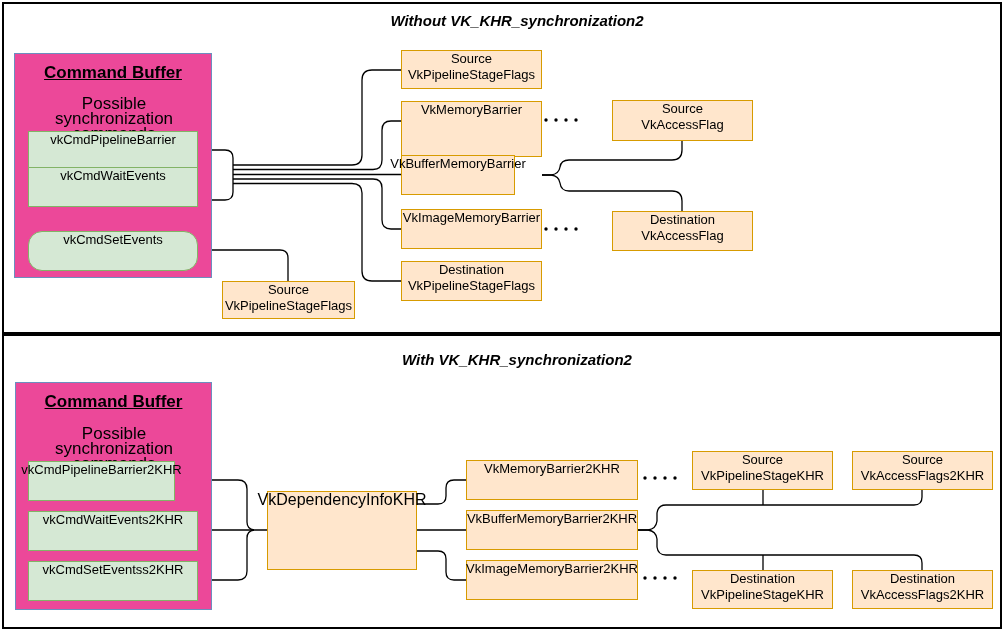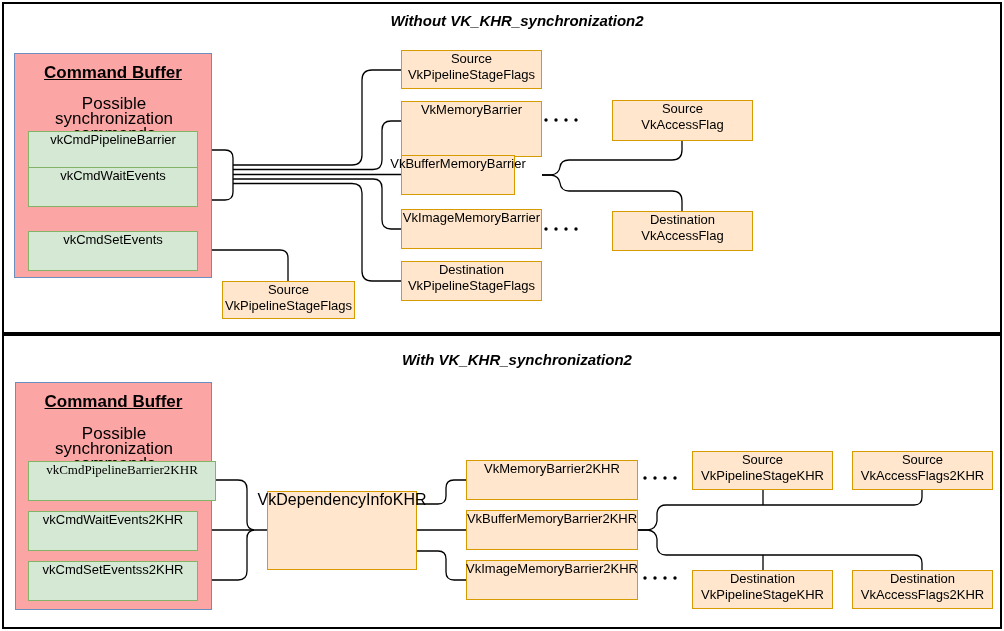--- a/index.html
+++ b/index.html
@@ -30,21 +30,21 @@
     box-sizing:border-box;
     display:flex;
     flex-direction:column;
     align-items:center;
     text-align:center;
     font-size:13px;
     line-height:16px;
     z-index:2;
   }
   .node span{display:block;}
-  .blue  {background:#fca5a5;border:1.5px solid #6c8ebf;}
+  .blue  {background:#ec4899;border:1.5px solid #6c8ebf;}
   .green {background:#d5e8d4;border:1.5px solid #82b366;}
   .orange{background:#ffe6cc;border:1.5px solid #d79b00;}
   .cb{
     position:absolute;
     box-sizing:border-box;
     z-index:1;
   }
   .cb-heading{
     position:absolute;
     left:0;right:0;
@@ -134,21 +134,21 @@
 
   <div class="cb blue" style="left:14px;top:53px;width:198px;height:225px;">
     <div class="cb-heading" style="top:9px;">Command Buffer</div>
     <div class="cb-subtitle" style="left:9px;top:42px;width:180px;">Possible synchronization commands</div>
     <div class="node green" style="left:13px;top:77px;width:170px;height:40px;">
       <span>vkCmdPipelineBarrier</span>
     </div>
     <div class="node green" style="left:13px;top:113px;width:170px;height:40px;">
       <span>vkCmdWaitEvents</span>
     </div>
-    <div class="node green" style="left:13px;top:177px;width:170px;height:40px;">
+    <div class="node green" style="left:13px;top:177px;width:170px;height:40px;border-radius:14px;">
       <span>vkCmdSetEvents</span>
     </div>
   </div>
 
   <div class="node orange" style="left:401px;top:50px;width:141px;height:39px;">
     <span>Source</span>
     <span>VkPipelineStageFlags</span>
   </div>
   <div class="node orange" style="left:401px;top:101px;width:141px;height:56px;">
     <span>VkMemoryBarrier</span>
@@ -174,21 +174,21 @@
   <div class="node orange" style="left:222px;top:281px;width:133px;height:38px;">
     <span>Source</span>
     <span>VkPipelineStageFlags</span>
   </div>
 
   <div class="panel-title" style="left:100px;top:352px;width:834px;">With VK_KHR_synchronization2</div>
 
   <div class="cb blue" style="left:15px;top:382px;width:197px;height:228px;">
     <div class="cb-heading" style="top:9px;">Command Buffer</div>
     <div class="cb-subtitle" style="left:8px;top:43px;width:180px;">Possible synchronization commands</div>
-    <div class="node green" style="left:12px;top:78px;width:188px;height:40px;font-family:Liberation Serif, serif;">
+    <div class="node green" style="left:12px;top:78px;width:147px;height:40px;">
       <span>vkCmdPipelineBarrier2KHR</span>
     </div>
     <div class="node green" style="left:12px;top:128px;width:170px;height:40px;">
       <span>vkCmdWaitEvents2KHR</span>
     </div>
     <div class="node green" style="left:12px;top:178px;width:170px;height:40px;">
       <span>vkCmdSetEventss2KHR</span>
     </div>
   </div>
 

